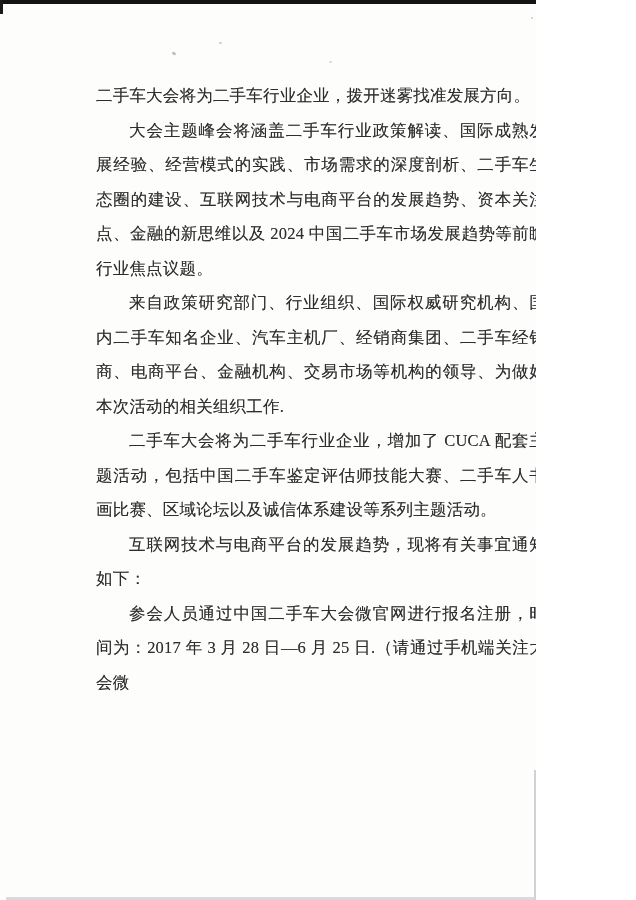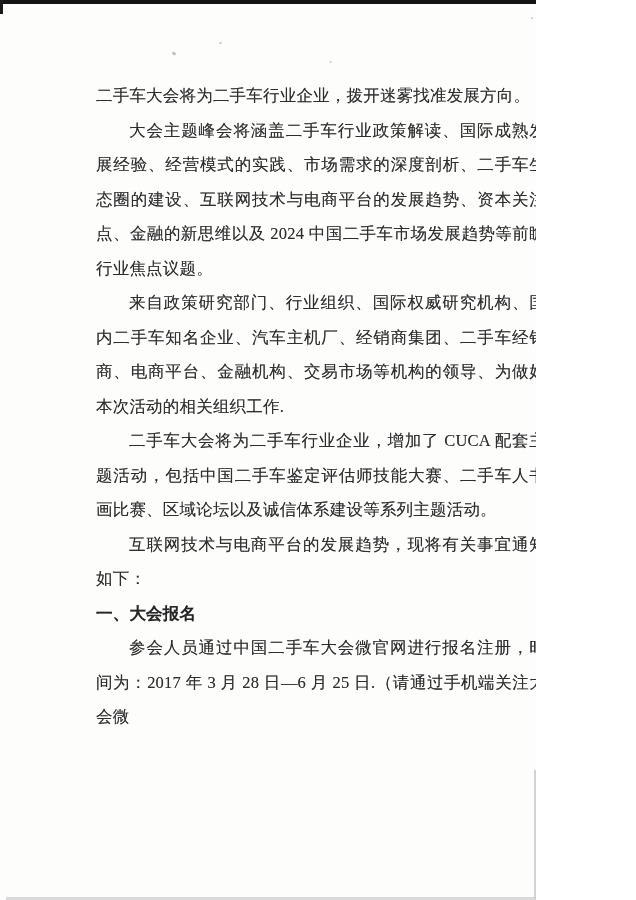--- a/index.html
+++ b/index.html
@@ -82,20 +82,19 @@
   <div class="speck speck-2"></div>
   <div class="speck speck-3"></div>
   <div class="speck speck-4"></div>
 
   <div class="content">
     <p class="para no-indent">二手车大会将为二手车行业企业，拨开迷雾找准发展方向。</p>
     <p class="para">大会主题峰会将涵盖二手车行业政策解读、国际成熟发展经验、经营模式的实践、市场需求的深度剖析、二手车生态圈的建设、互联网技术与电商平台的发展趋势、资本关注点、金融的新思维以及 2024 中国二手车市场发展趋势等前瞻行业焦点议题。</p>
     <p class="para">来自政策研究部门、行业组织、国际权威研究机构、国内二手车知名企业、汽车主机厂、经销商集团、二手车经销商、电商平台、金融机构、交易市场等机构的领导、为做好本次活动的相关组织工作.</p>
     <p class="para">二手车大会将为二手车行业企业，增加了 CUCA 配套主题活动，包括中国二手车鉴定评估师技能大赛、二手车人书画比赛、区域论坛以及诚信体系建设等系列主题活动。</p>
     <p class="para">互联网技术与电商平台的发展趋势，现将有关事宜通知如下：</p>
-    <p class="para heading">一、大会报名</p>
     <p class="para">参会人员通过中国二手车大会微官网进行报名注册，时间为：2017 年 3 月 28 日—6 月 25 日.（请通过手机端关注大会微</p>
   </div>
 
   <div class="scan-strip-bottom"></div>
   <div class="scan-edge-right"></div>
 
 </div>
 
 </body></html>

